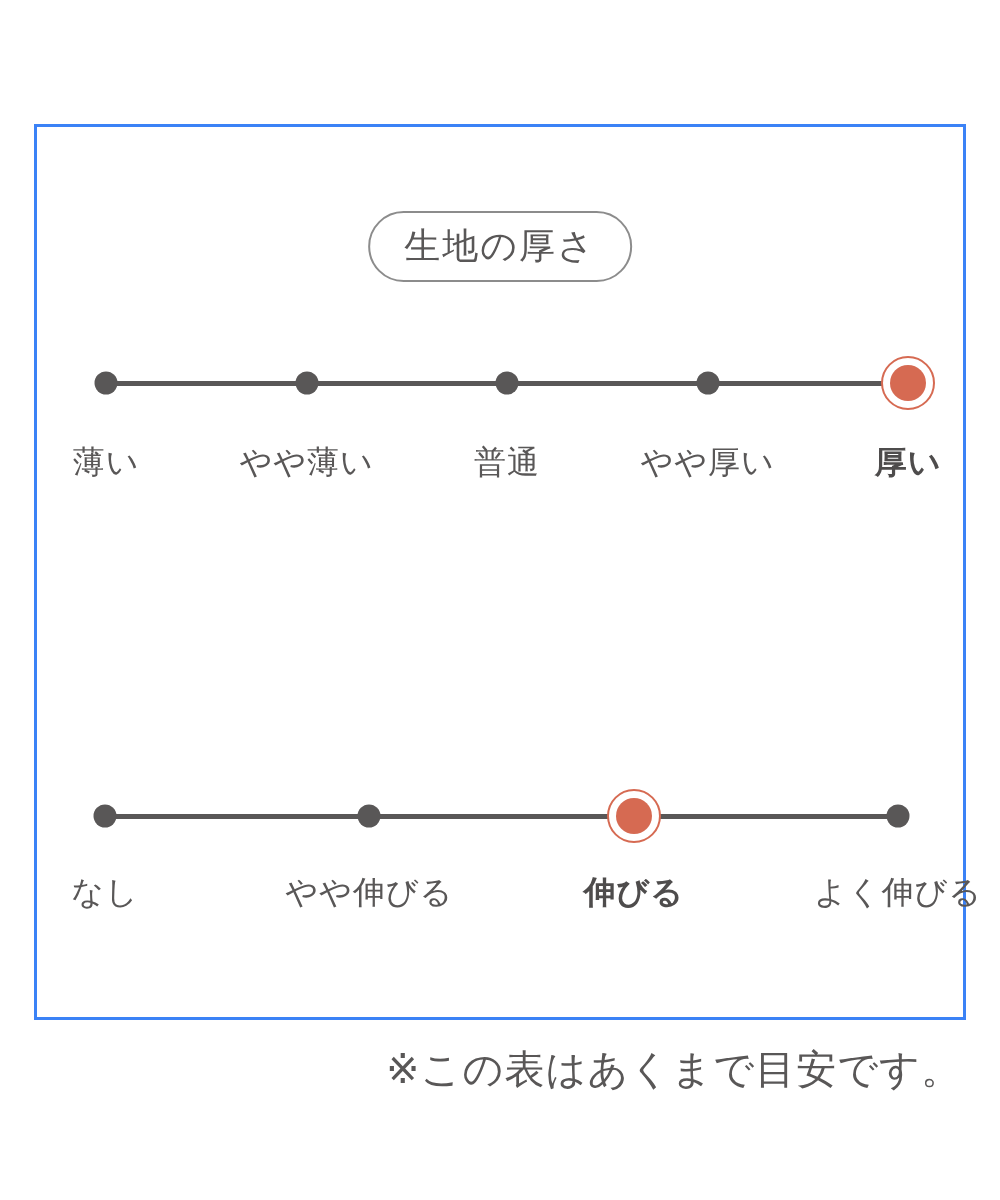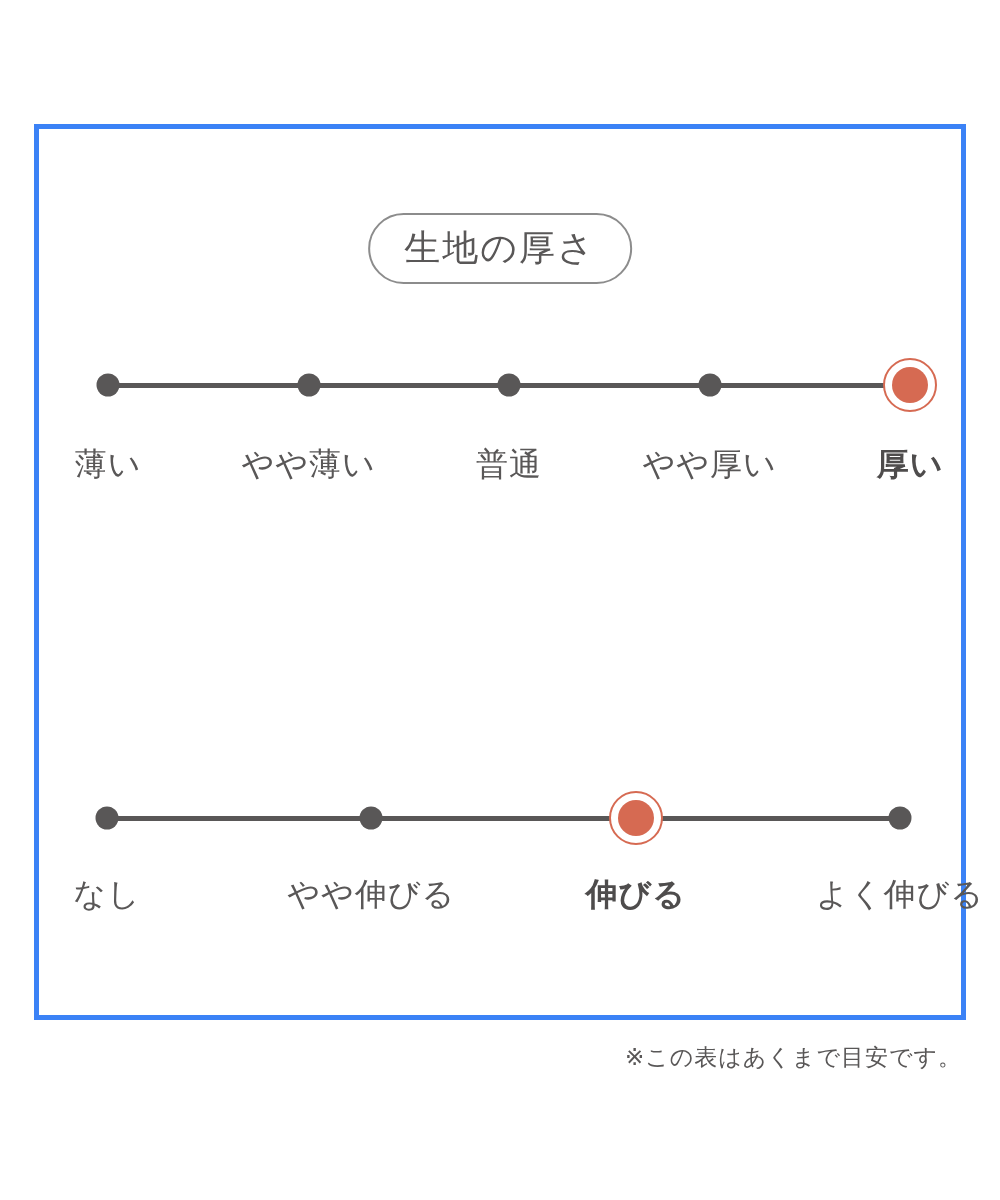--- a/index.html
+++ b/index.html
@@ -19,21 +19,21 @@
     height: 1200px;
     background: #ffffff;
     overflow: hidden;
   }
   .panel {
     position: absolute;
     left: 34px;
     top: 124px;
     width: 932px;
     height: 896px;
-    border: 5px solid #3b82f6;
+    border: 3px solid #3b82f6;
     box-sizing: border-box;
     background: #ffffff;
   }
   .pill {
     position: absolute;
     left: 50%;
     transform: translateX(-50%);
     border: 2px solid var(--border);
     border-radius: 999px;
     padding: 9px 34px;
@@ -116,21 +116,21 @@
   .p50 { left: 50%; text-align: right; }
   .p75 { left: 75%; }
   .p100{ left: 100%; }
   .p33 { left: 33.333%; font-family: Liberation Serif, serif; }
   .p66 { left: 66.667%; font-family: Liberation Serif, serif; }
 
   .note {
     position: absolute;
     right: 38px;
     top: 1042px;
-    font-size: 23px;
+    font-size: 40px;
     color: var(--ink);
     letter-spacing: 1px;
     white-space: nowrap;
   }
 </style>
 </head>
 <body>
 
 <div class="stage">
   <div class="panel">

